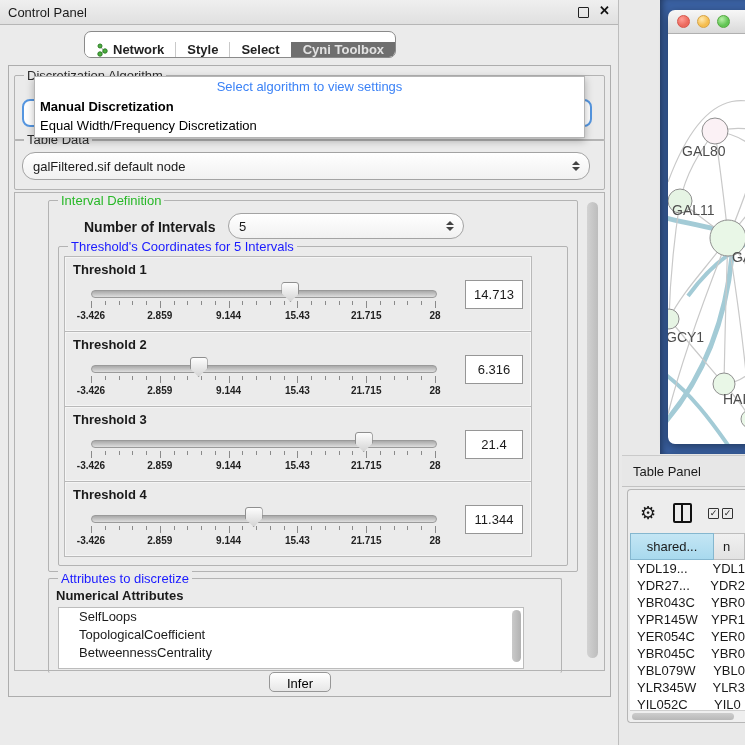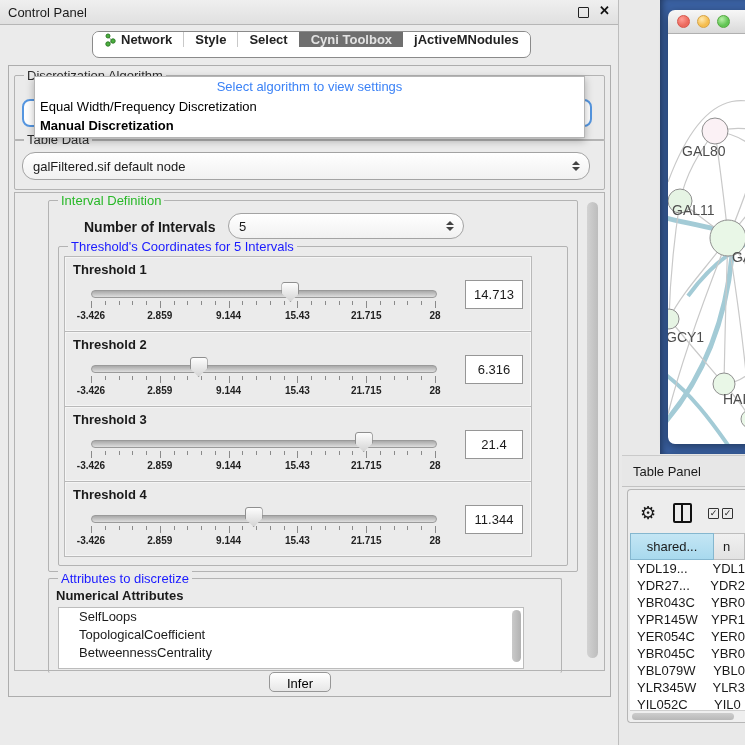--- a/index.html
+++ b/index.html
@@ -10,21 +10,21 @@
   .control-panel{position:absolute;left:0;top:0;width:618px;height:745px;background:#ebebeb;border-right:1px solid #bdbdbd;}
   .cp-titlebar{position:absolute;left:0;top:0;width:618px;height:24px;
     background:linear-gradient(#efefef,#e0e0e0);border-bottom:1px solid #b6b6b6;
     display:flex;align-items:center;font-size:13px;color:#1a1a1a;}
   .cp-title{margin-left:8px;}
   .float-ic{position:absolute;right:29px;top:7px;width:9px;height:9px;border:1.5px solid #222;border-radius:1px;}
   .close-ic{position:absolute;right:8px;top:3px;font-size:13px;font-weight:bold;color:#111;}
 
   
   .tabbar{position:absolute;display:inline-flex;height:25px;background:#fff;
-    border:1px solid #8a8a8a;border-radius:7px;overflow:hidden;align-items:flex-start;margin-left:8px;}
+    border:1px solid #8a8a8a;border-radius:7px;overflow:hidden;align-items:flex-end;}
   .tab{display:flex;align-items:center;padding:0 11px;font-size:13px;font-weight:bold;color:#222;background:#fff;border-left:1px solid #c9c9c9;cursor:default;}
   .tab:first-child{border-left:none;}
   .tab.sel{background:#6f6f6f;color:#e3e3e3;border-left-color:#6f6f6f;}
   .tab.sel + .tab{border-left:none;}
   .tab .ticon{margin-right:5px;display:inline-flex;}
 
   
   .group{position:absolute;border:1px solid #b3b3b3;border-radius:2px;}
   .legend{position:absolute;top:-8px;left:9px;background:#ebebeb;padding:0 3px;font-size:13px;line-height:15px;white-space:nowrap;}
   .legend.green{color:#28b828;}
@@ -145,36 +145,33 @@
       </div>
       <div class="tab">
           <span>Style</span>
         </div>
       <div class="tab">
           <span>Select</span>
         </div>
       <div class="tab sel">
           <span>Cyni Toolbox</span>
         </div>
-      <div class="tab">
-          <span>jActiveMNodules</span>
-        </div>
     </nav>
 
     <div class="outer-box"></div>
 
     <div class="group" style="left:14px;top:75px;width:589px;height:64px;">
       <span class="legend dark">Discretization Algorithm</span>
     </div>
     <div class="combo-focus"></div>
 
     <div class="popup">
       <div class="ph">Select algorithm to view settings</div>
+      <div class="opt hl">Manual Discretization</div>
       <div class="opt">Equal Width/Frequency Discretization</div>
-      <div class="opt hl">Manual Discretization</div>
     </div>
 
     <div class="group" style="left:14px;top:139px;width:589px;height:49px;">
       <span class="legend dark">Table Data</span>
     </div>
     <div class="combo" style="left:22px;top:152px;width:566px;height:26px;">
       <span class="cval">galFiltered.sif default node</span>
       <span class="spin">
           <span class="up"></span>
           <span class="dn"></span>

